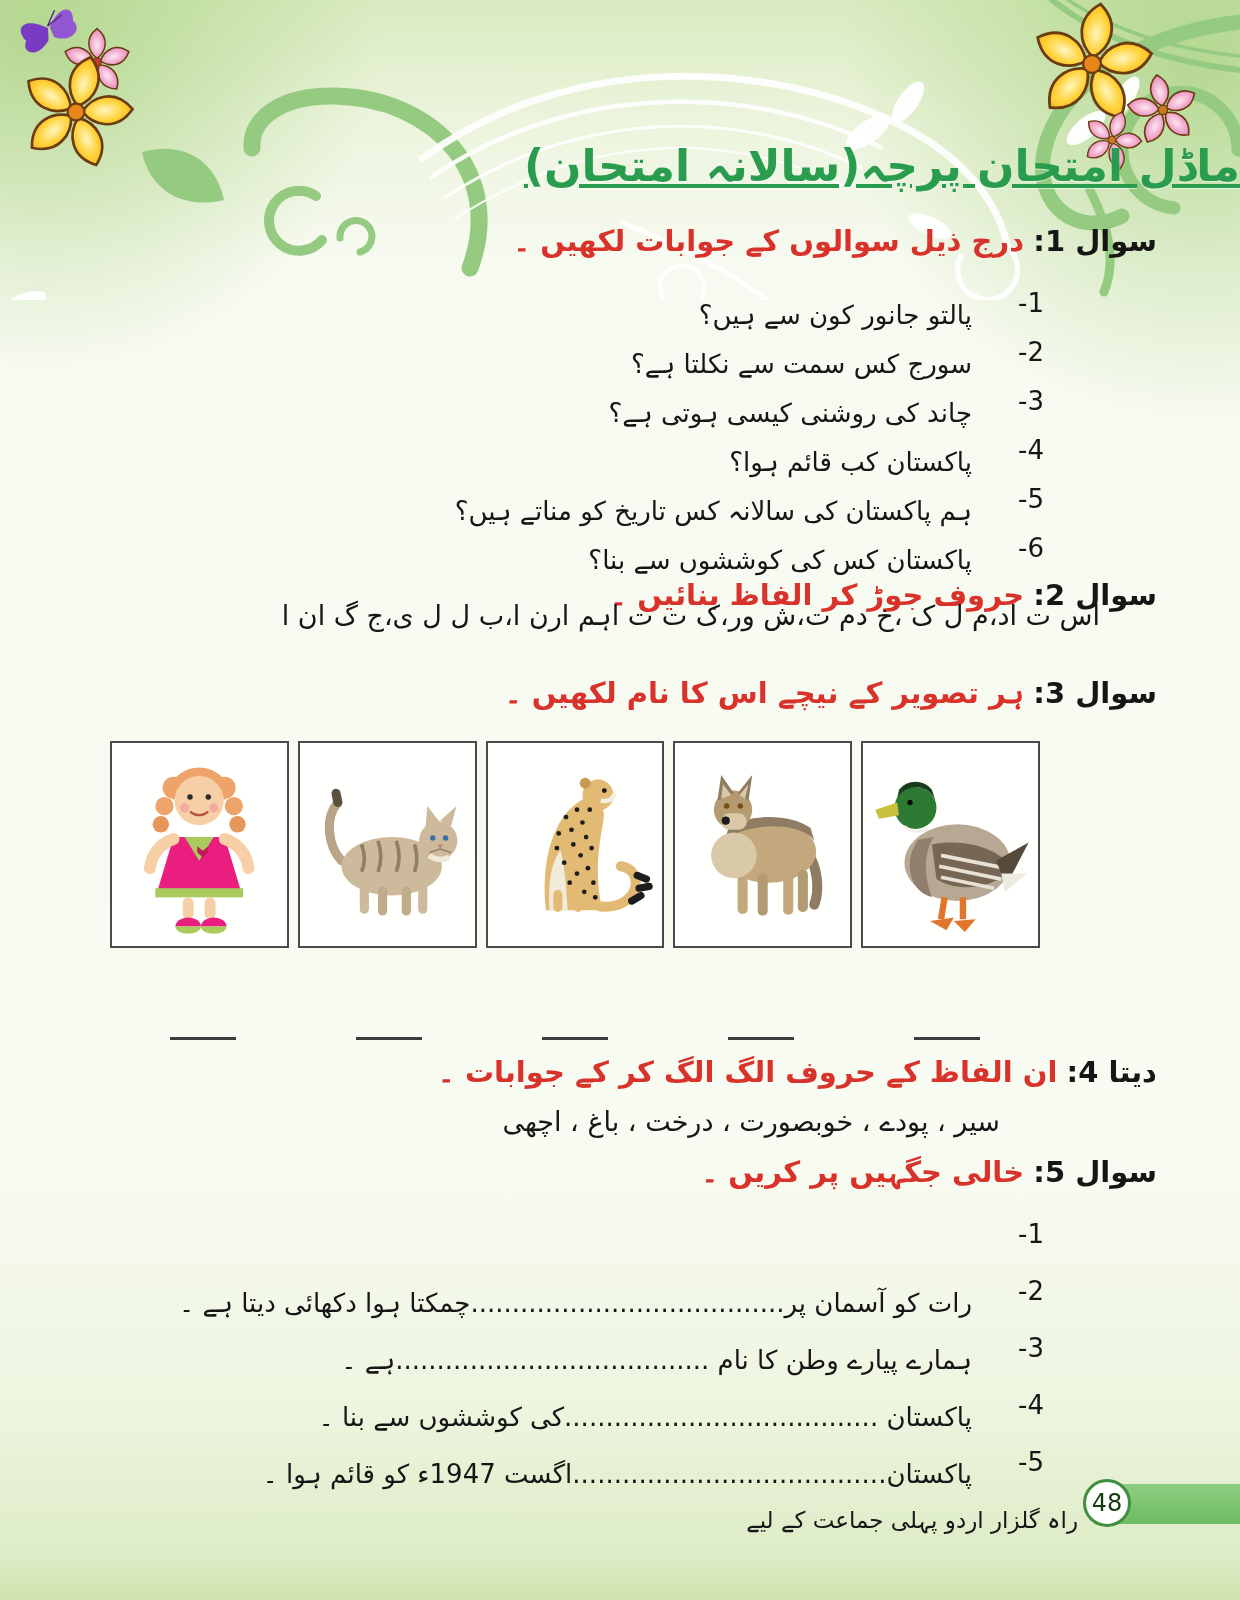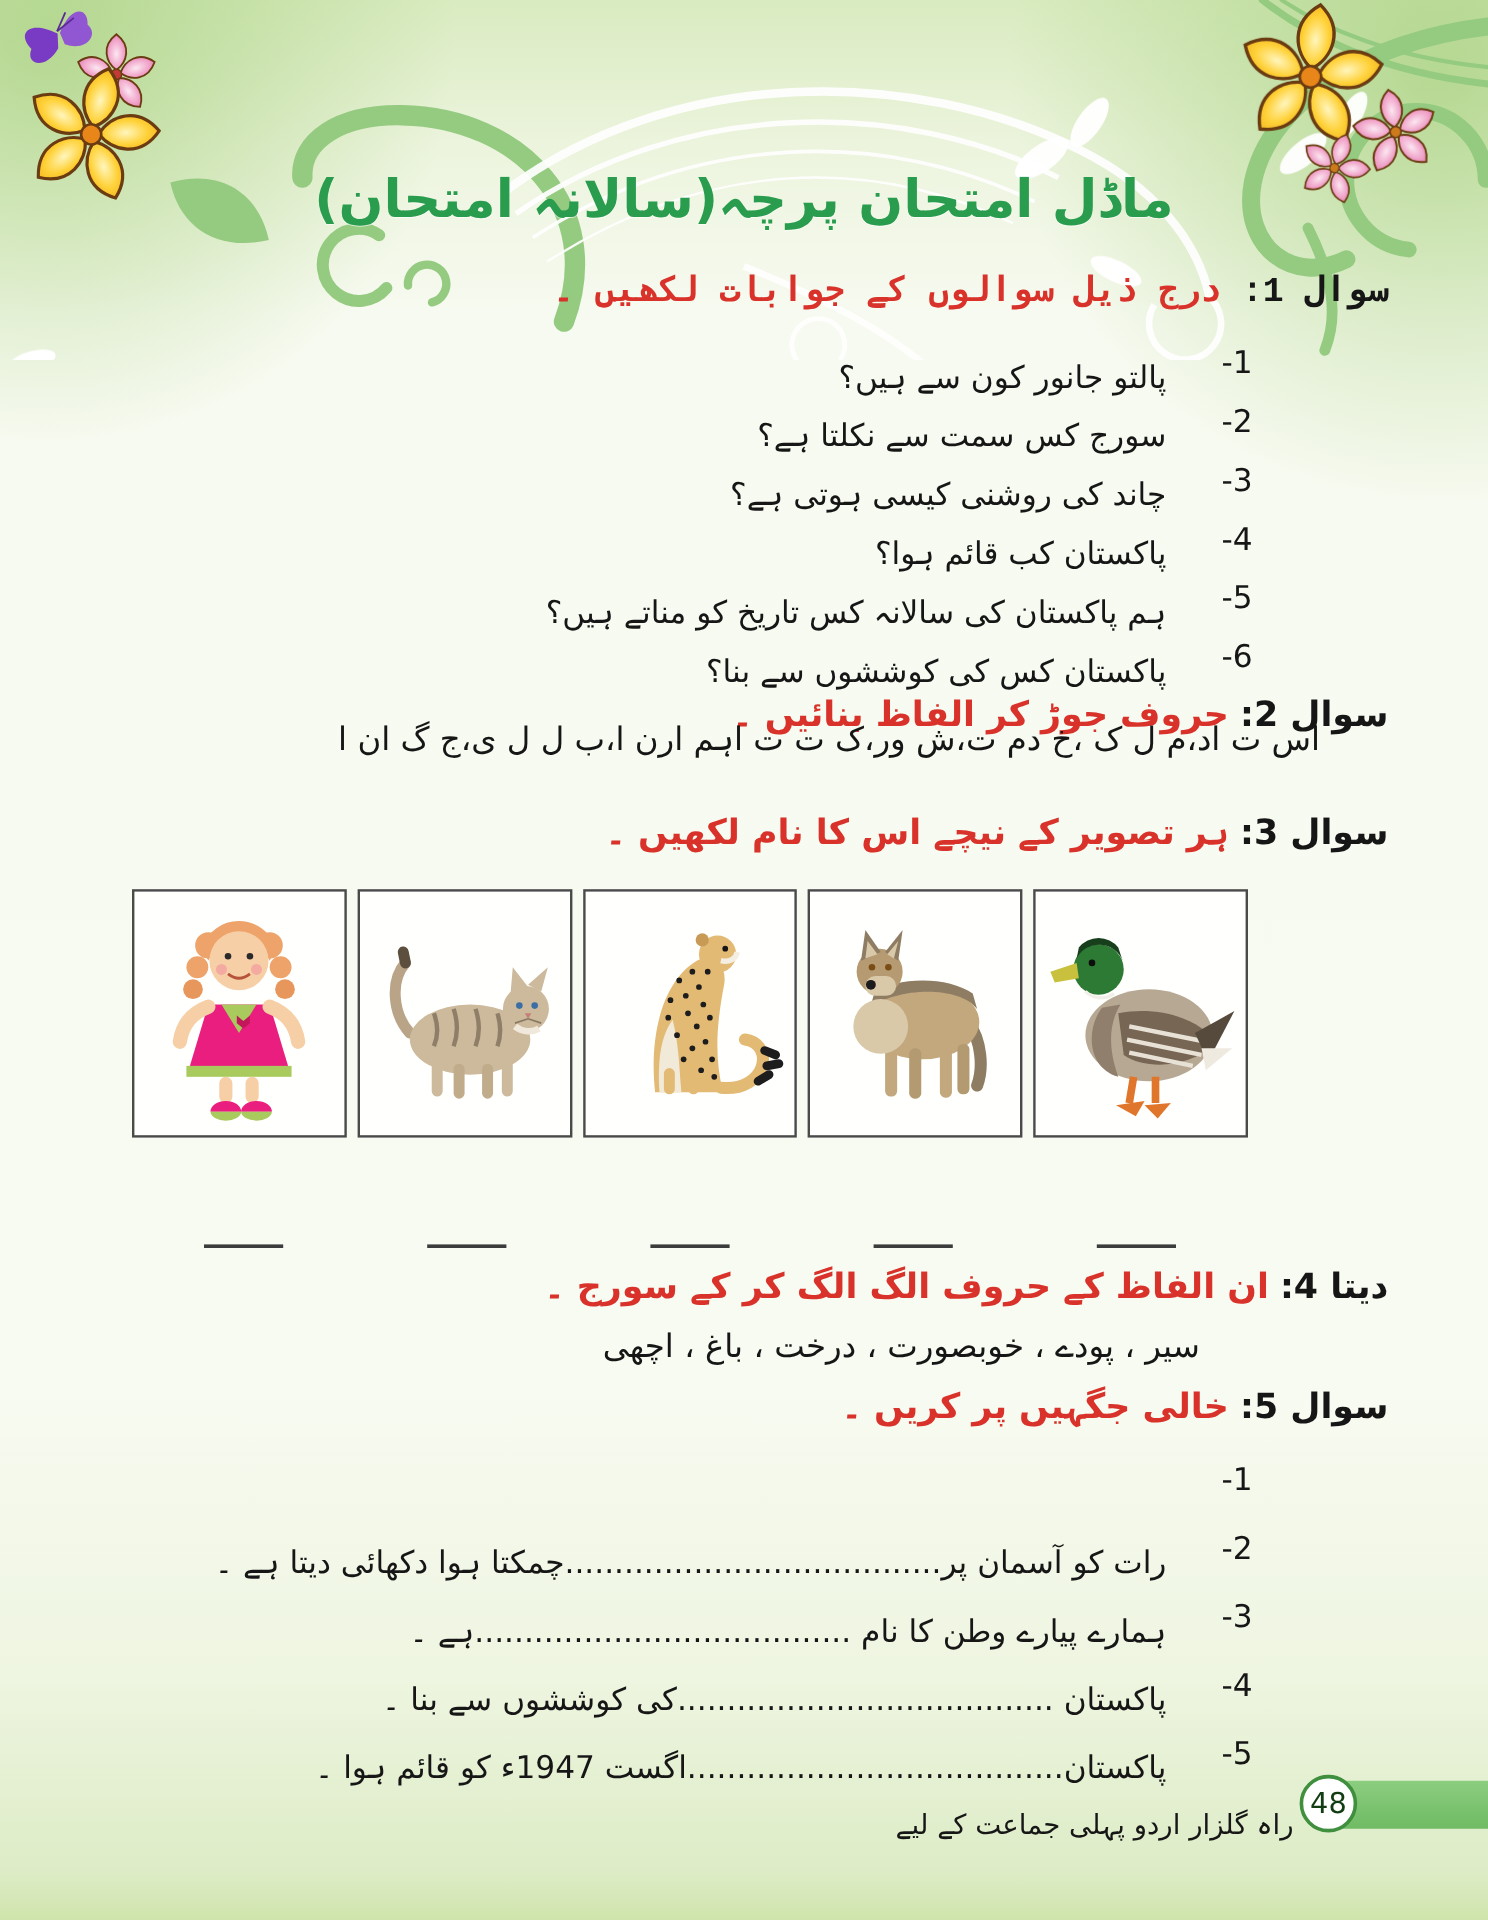--- a/index.html
+++ b/index.html
@@ -11,22 +11,23 @@
   #page{
     position:relative; width:1240px; height:1600px; overflow:hidden;
     background:
       radial-gradient(circle at 40px 30px,  rgba(173,212,135,.85) 0, rgba(173,212,135,0) 340px),
       radial-gradient(circle at 1200px 60px, rgba(173,212,135,.85) 0, rgba(173,212,135,0) 360px),
       linear-gradient(180deg,#d9ebc0 0,#ecf4dd 120px,#f7faf0 260px,#f8fbf2 1150px,#eef5e0 1400px,#ddecc6 1560px,#cfe4ac 1600px);
   }
   .urdu{ direction:rtl; unicode-bidi:plaintext; }
   #title{
     position:absolute; top:140px; left:0; right:0;
-    text-align:center; font-size:44px; font-weight:bold; color:#2a9c4e;
+    text-align:right; font-size:44px; font-weight:bold; color:#2a9c4e;
     text-shadow:0 1px 0 rgba(255,255,255,.6);
+    text-decoration:underline;
   }
   .qheading{ position:absolute; font-size:29px; white-space:nowrap; }
   .qlabel{ color:#161616; font-weight:bold; }
   .qred{ color:#d8322a; font-weight:bold; }
   .qrows{ position:absolute; display:flex; flex-direction:column; }
   .qrow{ display:flex; flex-direction:row; align-items:center; column-gap:46px; justify-content:flex-start; direction:rtl; }
   .q1row{ height:49px; }
   .q5row{ height:57px; }
   .qnum{ direction:ltr; unicode-bidi:bidi-override; font-size:26px; color:#161616; min-width:34px; text-align:left; }
   .qtext{ font-size:26px; color:#161616; white-space:nowrap;margin-top:24px; }
@@ -145,21 +146,21 @@
         <use href="#petal" fill="url(#gp)" transform="rotate(72)"></use>
         <use href="#petal" fill="url(#gp)" transform="rotate(144)"></use>
         <use href="#petal" fill="url(#gp)" transform="rotate(216)"></use>
         <use href="#petal" fill="url(#gp)" transform="rotate(288)"></use>
       <circle r="7" fill="#cb7a1c" stroke="#6b3c12" stroke-width="2"></circle>
     </g>
   </svg>
 
   <div id="title" class="urdu">ماڈل امتحان پرچہ(سالانہ امتحان)</div>
 
-  <div class="qheading" style="top:224px; right:83px;font-family:Liberation Mono, monospace;">
+  <div class="qheading" style="top:224px; right:83px;">
     <span class="qlabel urdu">سوال 1:</span>
     <span class="qred urdu">درج ذیل سوالوں کے جوابات لکھیں ۔</span>
   </div>
   <div class="qrows" style="top:278px; right:188px;">
     <div class="qrow q1row">
       <span class="qnum">-1</span>
       <span class="qtext urdu">پالتو جانور کون سے ہیں؟</span>
     </div>
     <div class="qrow q1row">
       <span class="qnum">-2</span>
@@ -332,21 +333,21 @@
     <div class="blank-cell">
         <div class="blank-line"></div>
       </div>
     <div class="blank-cell">
         <div class="blank-line"></div>
       </div>
   </div>
 
   <div class="qheading" style="top:1055px; right:83px;">
     <span class="qlabel urdu">دیتا 4:</span>
-    <span class="qred urdu">ان الفاظ کے حروف الگ الگ کر کے سورج ۔</span>
+    <span class="qred urdu">ان الفاظ کے حروف الگ الگ کر کے جوابات ۔</span>
   </div>
   <div id="q4-words" class="urdu" style="top:1106px; right:240px;">سیر ، پودے ، خوبصورت ، درخت ، باغ ، اچھی</div>
 
   <div class="qheading" style="top:1155px; right:83px;">
     <span class="qlabel urdu">سوال 5:</span>
     <span class="qred urdu">خالی جگہیں پر کریں ۔</span>
   </div>
   <div class="qrows" style="top:1205px; right:188px;">
     <div class="qrow q5row">
       <span class="qnum">-1</span>

